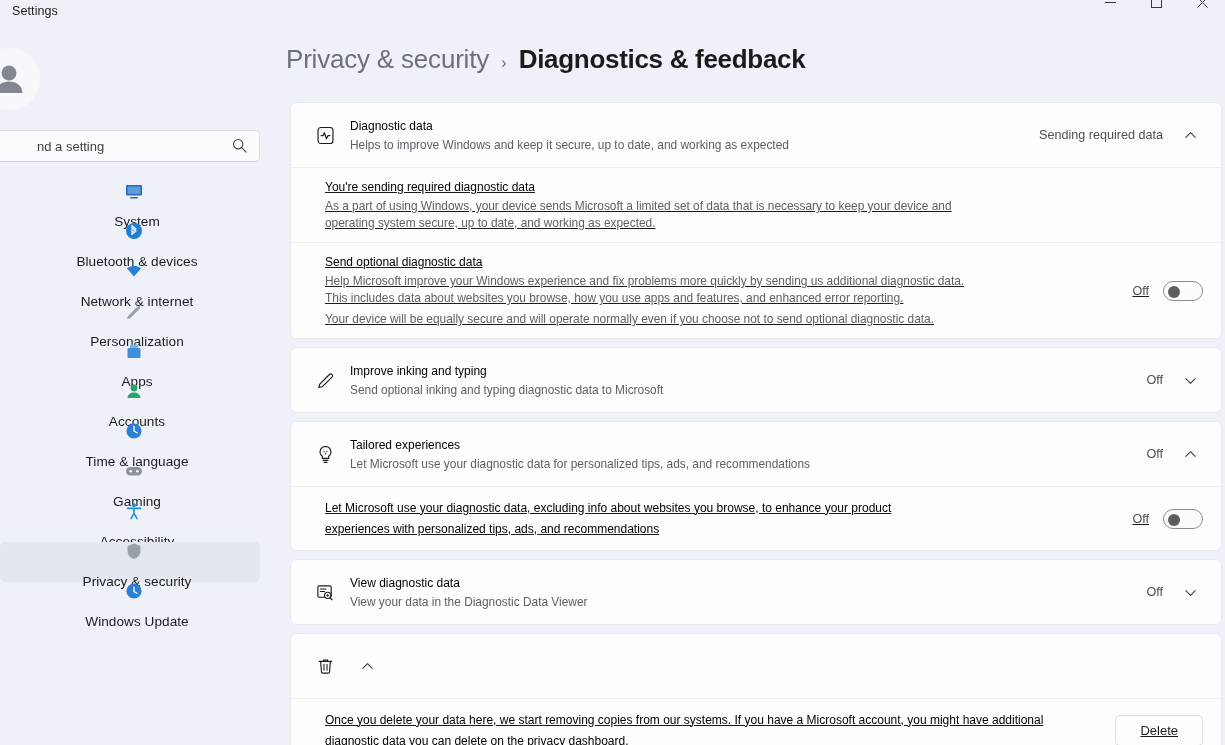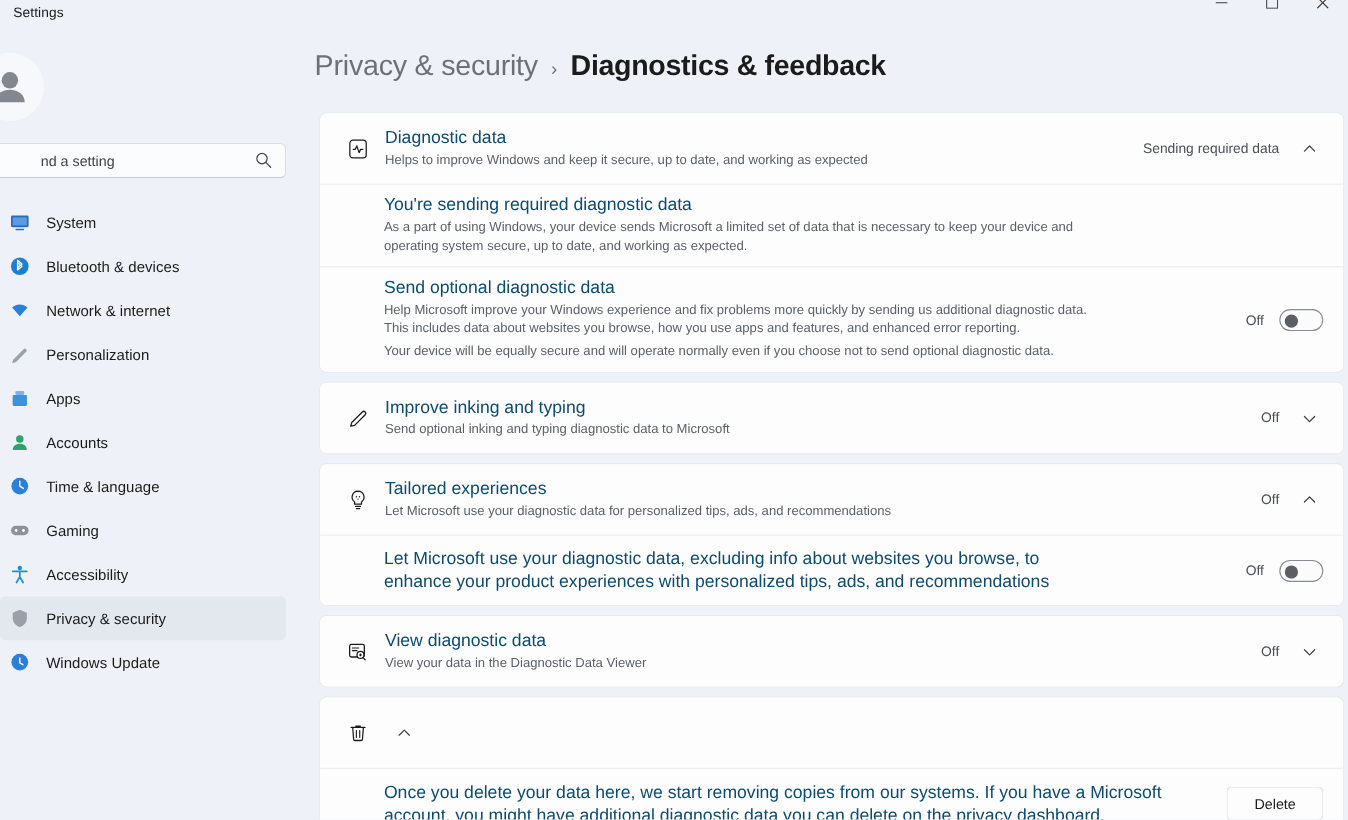--- a/index.html
+++ b/index.html
@@ -60,21 +60,21 @@
     font-size: 13px; color: #3e4247; width: 180px; padding-left: 36px;
   }
   .searchbox input::placeholder { color: #3e4247; }
   .search-ic { position: absolute; right: 12px; top: 7px; color: #43474c; }
 
   .navlist { position: absolute; left: 0; top: 152px; width: 260px; }
   .navitem {
     position: relative;
     height: 40px; margin: 0 0 0 0; padding-left: 14px;
     display: flex; align-items: center; gap: 14px;
-    border-radius: 5px; cursor: default;
+    border-radius: 5px; cursor: default; flex-direction: column;
   }
   .navitem.selected { background: #e3e7ee; }
   .navitem.selected::before {
     content: ""; position: absolute; left: 0px; top: 11px;
     width: 3px; height: 17px; border-radius: 2px; background: #0067c0;
     display: none;
   }
   .nav-ic { width: 20px; height: 20px; display: flex; align-items: center; justify-content: center; margin-left: -6px; }
   .nav-ic svg { display: block; }
   .nav-label { font-size: 13.6px; color: #1b1b1b; letter-spacing: .05px; }
@@ -95,28 +95,28 @@
   .group { background: #fdfdfd; border-radius: 7px; overflow: hidden;
            border: 1px solid #e8eaed; margin-bottom: 8px; }
 
   .row {
     display: flex; align-items: center;
     padding: 0 18px 0 17px;
     min-height: 64px; background: #fdfdfd;
     position: relative;
   }
   .row + .row { border-top: 1px solid #ededf0; }
-  .row.sub { padding-left: 58px; }
+  .row.sub { padding-left: 34px; text-decoration: underline; }
 
   .row-ic { width: 34px; min-width: 34px; display: flex; align-items: center; justify-content: center;
             color: #1b1b1b; margin-right: 8px; }
   .row-ic svg { display: block; }
 
   .row-text { flex: 1; min-width: 0; padding: 10px 0; }
-  .row-title { font-size: 16px; color: #0c4a6e; line-height: 18px; }
+  .row-title { font-size: 12px; color: #000000; line-height: 18px; }
   .row-desc { font-size: 11.9px; color: #5c6066; line-height: 17px; margin-top: 2px; }
   .row-desc.wide { max-width: 660px; }
   .row-desc.extra { margin-top: 4px; }
 
   .row-right { display: flex; align-items: center; gap: 14px; margin-left: 4px; white-space: nowrap; }
   .state-text { font-size: 12.6px; color: #4b4f55; }
   .chev { width: 26px; height: 26px; display: flex; align-items: center; justify-content: center; color: #3a3e44; }
   .chev svg { display: block; }
 
   

